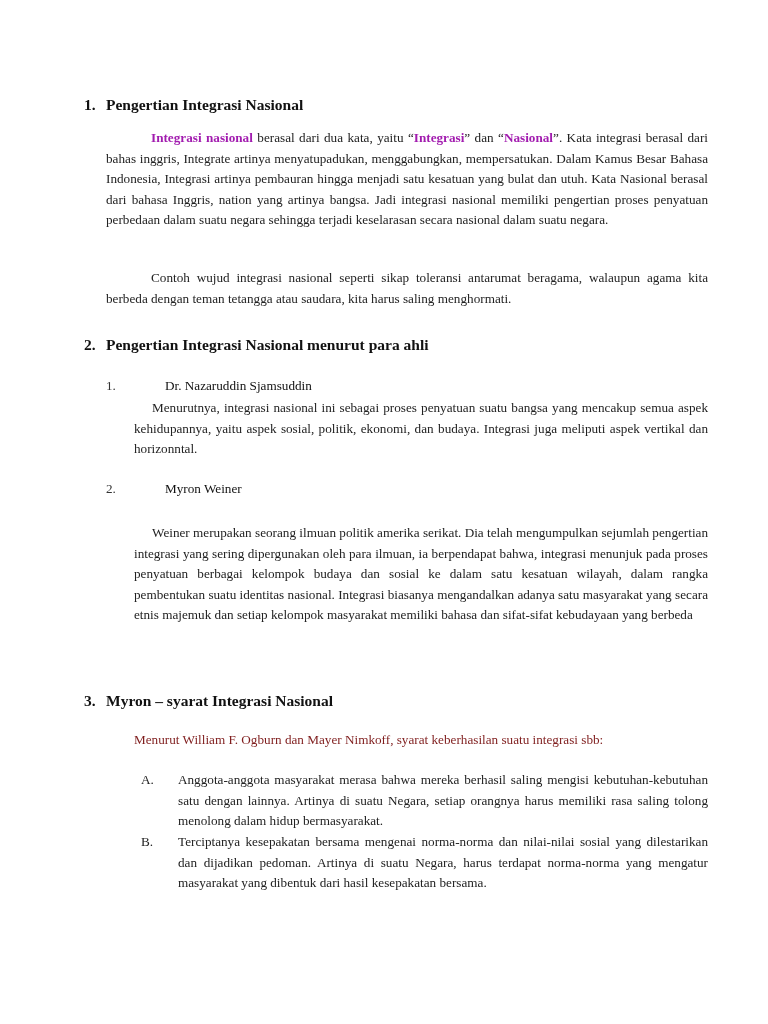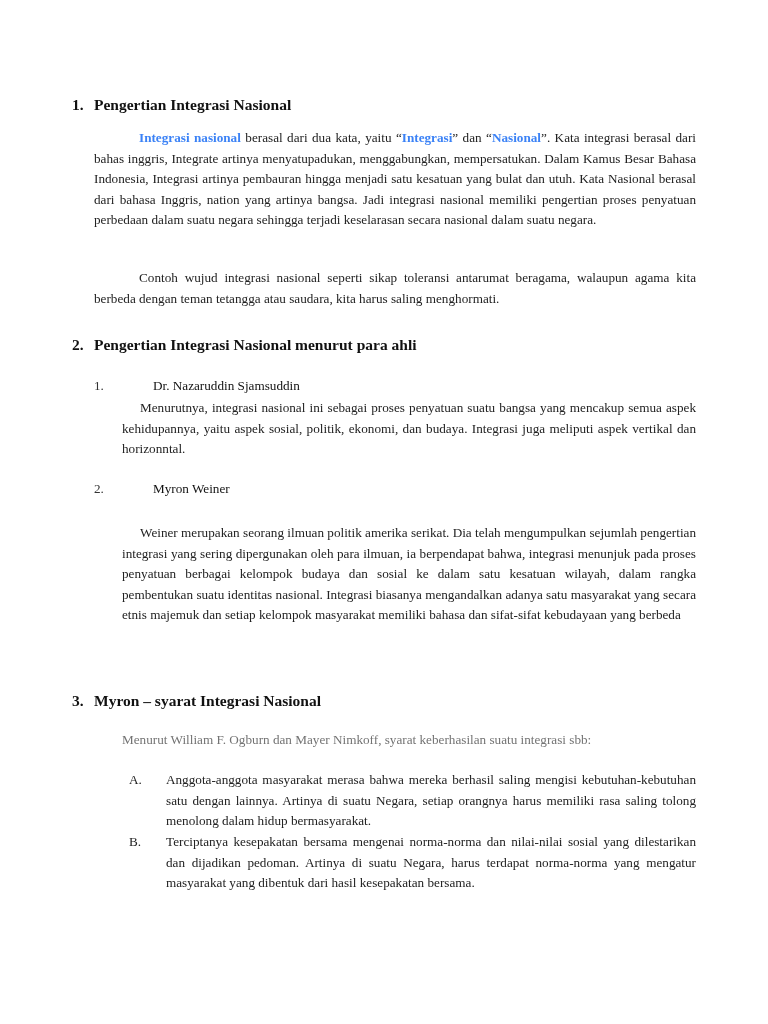--- a/index.html
+++ b/index.html
@@ -10,21 +10,21 @@
     body {
       width: 768px;
       height: 1024px;
       position: relative;
       overflow: hidden;
       font-family: "Liberation Serif", "DejaVu Serif", serif;
       color: #1a1a1a;
     }
     .page {
       position: absolute;
-      left: 4px; top: 0;
+      left: 16px; top: 0;
       width: 632px; height: 1024px;
     }
     .heading {
       position: absolute;
       left: 68px;
       font-weight: bold;
       font-size: 15.5px;
       color: #111;
       white-space: nowrap;
     }
@@ -35,21 +35,21 @@
     .para {
       position: absolute;
       font-size: 13.2px;
       line-height: 20.5px;
       text-align: justify;
       color: #222;
     }
     .para .indent {
       display: inline-block;
     }
-    .para b { color: #3b82f6; }
+    .para b { color: #a21caf; }
     .sub-head {
       position: absolute;
       left: 90px;
       font-size: 13.2px;
       white-space: nowrap;
       color: #111;
     }
     .sub-head .snum {
       display: inline-block;
       width: 28px;
@@ -74,21 +74,21 @@
     }
     .alpha-item .atext {
       margin-left: 37px;
       text-align: justify;
       display: block;
     }
     .plain {
       position: absolute;
       font-size: 13.2px;
       line-height: 20.5px;
-      color: #737373;
+      color: #7f1d1d;
       white-space: nowrap;
     }
   </style>
 </head>
 <body>
 
 <div class="page">
 
   <div class="heading" style="top:96px;">
     <span class="num">1.</span><span>Pengertian Integrasi Nasional</span>

